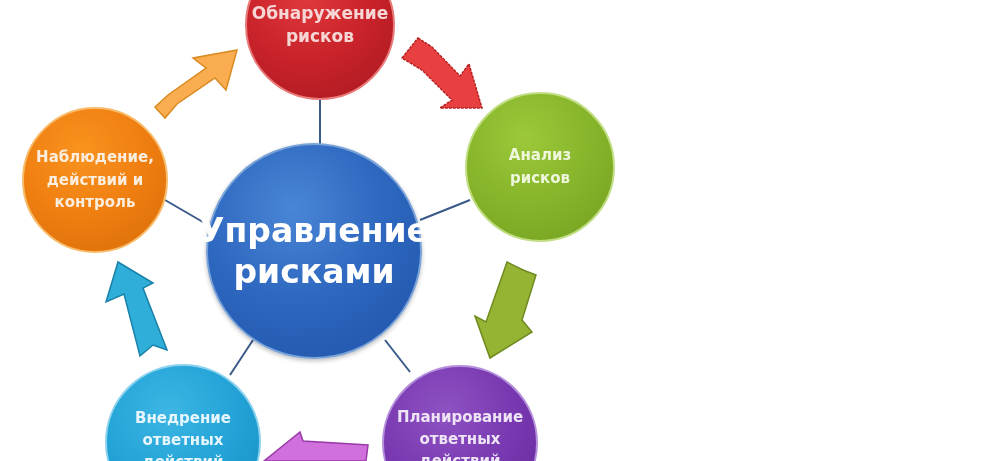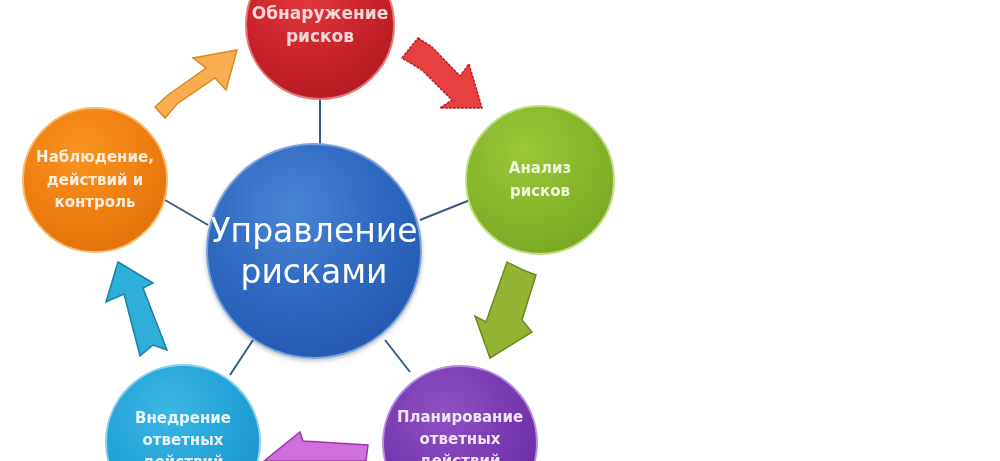--- a/index.html
+++ b/index.html
@@ -1,27 +1,27 @@
 <!DOCTYPE html>
 <html><head>
 <meta charset="utf-8">
 <style>
   html, body { margin:0; padding:0; background:#ffffff; }
   body { width:1000px; height:461px; overflow:hidden; position:relative; font-family:"DejaVu Sans", sans-serif; }
   svg { position:absolute; left:0; top:0; }
   .node { position:absolute; border-radius:50%; display:flex; align-items:center; justify-content:center; text-align:center; color:#f4f0f4; font-weight:bold; box-sizing:border-box; }
   .node span { display:block; white-space:pre-line; }
-  .n-center { left:206px; top:143px; width:216px; height:216px; font-size:33px; font-weight:normal; line-height:1.25;
+  .n-center { left:206px; top:143px; width:216px; height:216px; font-size:33px; font-weight:bold; line-height:1.25;
     background: radial-gradient(circle at 40% 30%, #4a86d6 0%, #2e68c0 45%, #1f53a8 100%);
     border:2px solid #7aa3d8; box-shadow: 0 2px 4px rgba(0,0,0,0.25); color:#ffffff; }
   .n-red { left:245px; top:-50px; width:150px; height:150px; font-size:17px; line-height:1.35; padding-top:4px;
     background: radial-gradient(circle at 40% 30%, #e0393d 0%, #c8222a 50%, #a8181f 100%);
     border:2px solid #e87a7a; color:#f7d6d6; align-items:flex-start; }
   .n-red span { margin-top:46px; }
-  .n-green { left:465px; top:105px; width:150px; height:150px; font-size:15px; line-height:1.55;
+  .n-green { left:465px; top:92px; width:150px; height:150px; font-size:15px; line-height:1.55;
     background: radial-gradient(circle at 40% 30%, #9cc83a 0%, #86b42a 50%, #72a020 100%);
     border:2px solid #c2de84; color:#eef6dc; }
   .n-orange { left:22px; top:107px; width:146px; height:146px; font-size:15px; line-height:1.5;
     background: radial-gradient(circle at 40% 30%, #f9931f 0%, #ef7e10 50%, #d66c08 100%);
     border:2px solid #f8bb6a; color:#fbeede; }
   .n-purple { left:382px; top:365px; width:156px; height:156px; font-size:15px; line-height:1.45;
     background: radial-gradient(circle at 40% 30%, #8e52c2 0%, #7838b0 50%, #64289a 100%);
     border:2px solid #b690dc; color:#eee4f6; align-items:flex-start; }
   .n-purple span { margin-top:40px; }
   .n-cyan { left:105px; top:364px; width:156px; height:156px; font-size:15px; line-height:1.45;

